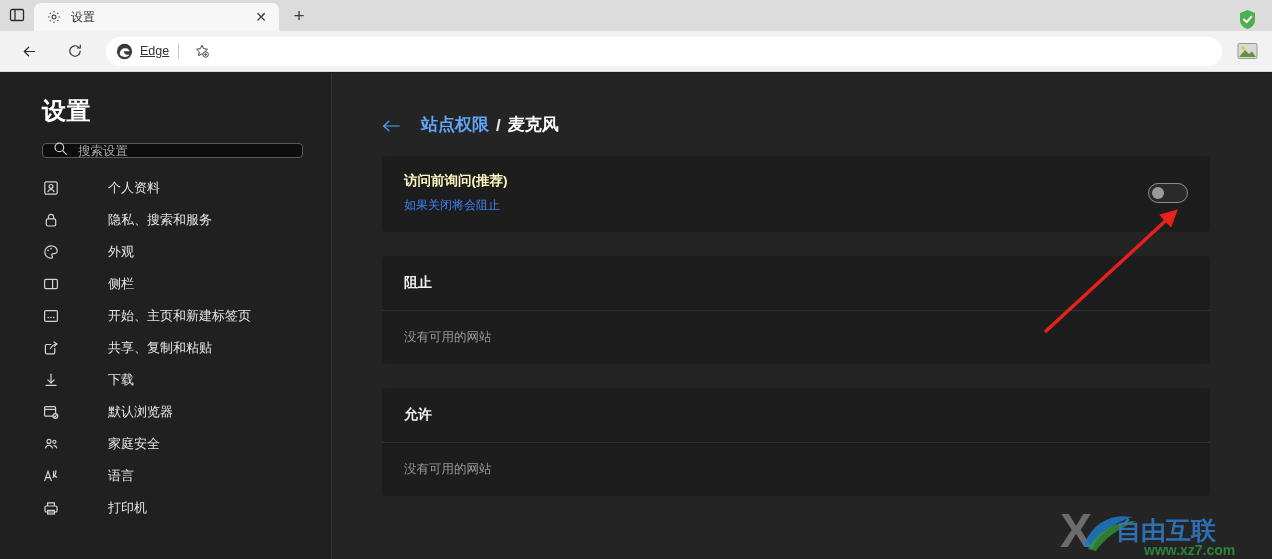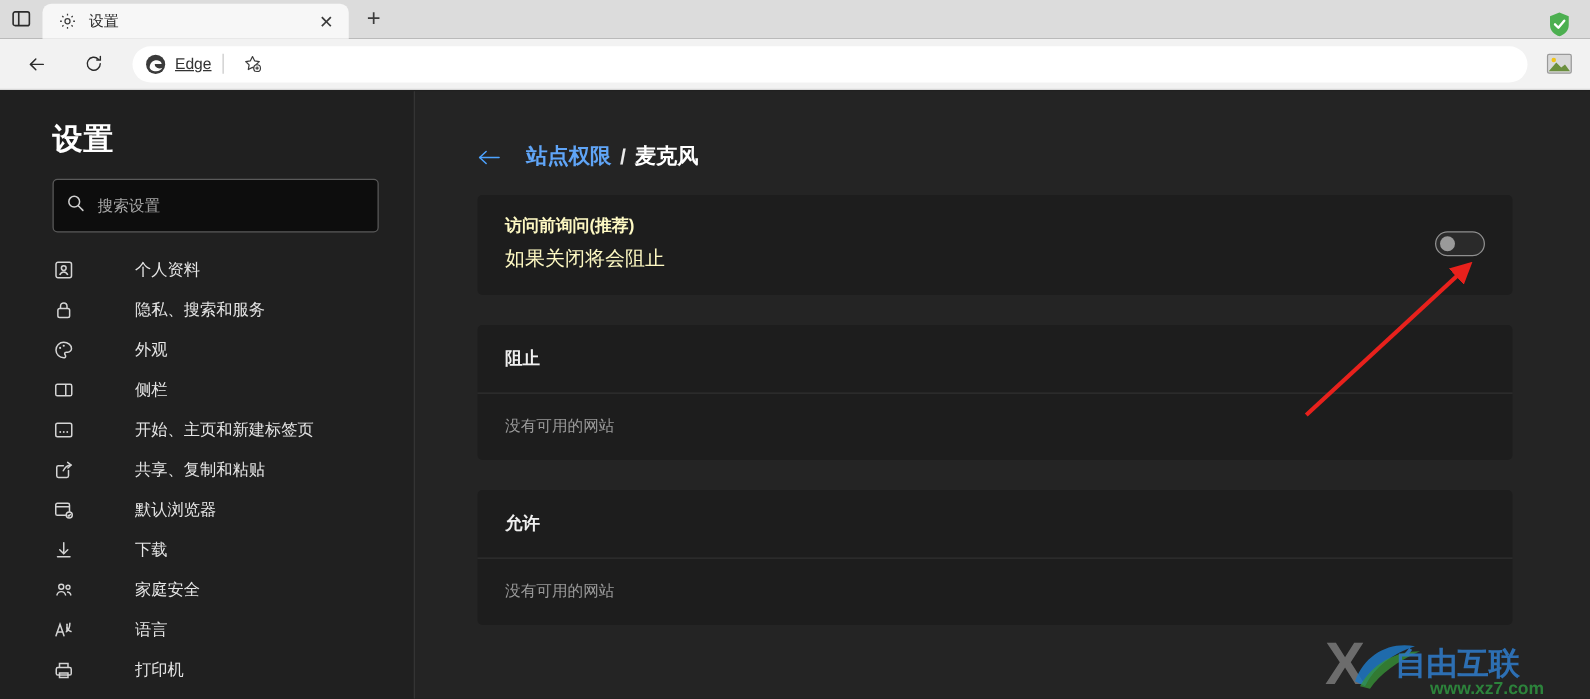--- a/index.html
+++ b/index.html
@@ -106,21 +106,21 @@
   .sidebar {
     width: 332px; flex: 0 0 332px; background: #202020;
     border-right: 1px solid #343434;
     padding-top: 22px; position:relative; overflow:hidden;
   }
   .settings-title {
     font-size: 24px; font-weight: 600; color: #ffffff;
     padding-left: 42px; margin-bottom: 16px; letter-spacing: .5px;
   }
   .search-wrap {
-    margin: 0 28px 0 42px; height: 43px;
+    margin: 0 28px 0 42px; height: 15px;
     background: #0d0d0d; border: 1px solid #5a5a5a; border-radius: 4px;
     display:flex; align-items:center; padding: 0 10px;
   }
   .search-wrap svg { flex:0 0 15px; }
   .search-input {
     flex:1; background: transparent; border:0; outline:none;
     color:#e8e8e8; font-size: 12.5px; margin-left: 10px;
     font-family: inherit;
   }
   .search-input::placeholder { color: #a8a8a8; }
@@ -157,21 +157,21 @@
 
   .card {
     background:#1d1d1d; border-radius: 4px; margin-bottom: 24px;
   }
   .card-toggle-row {
     display:flex; align-items:center; padding: 16px 22px 18px 22px;
     min-height: 70px;
   }
   .toggle-texts { flex:1; }
   .toggle-title { color:#fef9c3; font-size: 13.5px; font-weight:700; margin-bottom: 7px;}
-  .toggle-sub { color:#fef9c3; font-size: 16px; }
+  .toggle-sub { color:#3b82f6; font-size: 12px; }
 
   .switch {
     width: 40px; height: 20px; flex:0 0 40px;
     border: 1px solid #8f8f8f; border-radius: 11px;
     background: #2a2a2a; position: relative;
   }
   .switch .knob {
     position:absolute; left: 3px; top: 3px;
     width: 12px; height: 12px; border-radius:50%;
     background: #9a9a9a;
@@ -400,39 +400,39 @@
               <path d="M7.6 8.6c1.4-3 3.6-4.4 6-4.6"></path>
                 <polyline points="11.1,1.9 13.9,4 11.3,6.4"></polyline>
             </svg>
           </span>
           <span class="nav-label">共享、复制和粘贴</span>
         </div>
 
 
         <div class="nav-item">
           <span class="nav-icon">
+            <svg width="16" height="16" viewBox="0 0 16 16" fill="none" stroke="#d4d4d4" stroke-width="1.2" stroke-linecap="round">
+              <line x1="8" y1="2.2" x2="8" y2="10.8"></line>
+                <polyline points="4.8,7.8 8,11 11.2,7.8" fill="none"></polyline>
+              <line x1="3" y1="13.4" x2="13" y2="13.4"></line>
+            </svg>
+          </span>
+          <span class="nav-label">下载</span>
+        </div>
+
+        <div class="nav-item">
+          <span class="nav-icon">
             <svg width="16" height="16" viewBox="0 0 16 16" fill="none" stroke="#d4d4d4" stroke-width="1.2">
               <rect x="1.6" y="2.6" width="11" height="9.6" rx="1.3"></rect>
               <line x1="1.6" y1="5.4" x2="12.6" y2="5.4"></line>
               <circle cx="12.4" cy="12" r="2.4" fill="#202020"></circle>
               <polyline points="11.3,12 12.1,12.9 13.6,11.2"></polyline>
             </svg>
           </span>
           <span class="nav-label">默认浏览器</span>
-        </div>
-
-        <div class="nav-item">
-          <span class="nav-icon">
-            <svg width="16" height="16" viewBox="0 0 16 16" fill="none" stroke="#d4d4d4" stroke-width="1.2" stroke-linecap="round">
-              <line x1="8" y1="2.2" x2="8" y2="10.8"></line>
-                <polyline points="4.8,7.8 8,11 11.2,7.8" fill="none"></polyline>
-              <line x1="3" y1="13.4" x2="13" y2="13.4"></line>
-            </svg>
-          </span>
-          <span class="nav-label">下载</span>
         </div>
 
         <div class="nav-item">
           <span class="nav-icon">
             <svg width="17" height="16" viewBox="0 0 17 16" fill="none" stroke="#d4d4d4" stroke-width="1.1">
               <circle cx="6" cy="5.4" r="2"></circle>
                 <circle cx="11.4" cy="5.8" r="1.6"></circle>
               <path d="M2.4 12.4c.5-2 1.9-3.1 3.6-3.1s3.1 1.1 3.6 3.1"></path>
               <path d="M10.6 9.6c1.6 0 2.8 1 3.2 2.8"></path>
             </svg>

